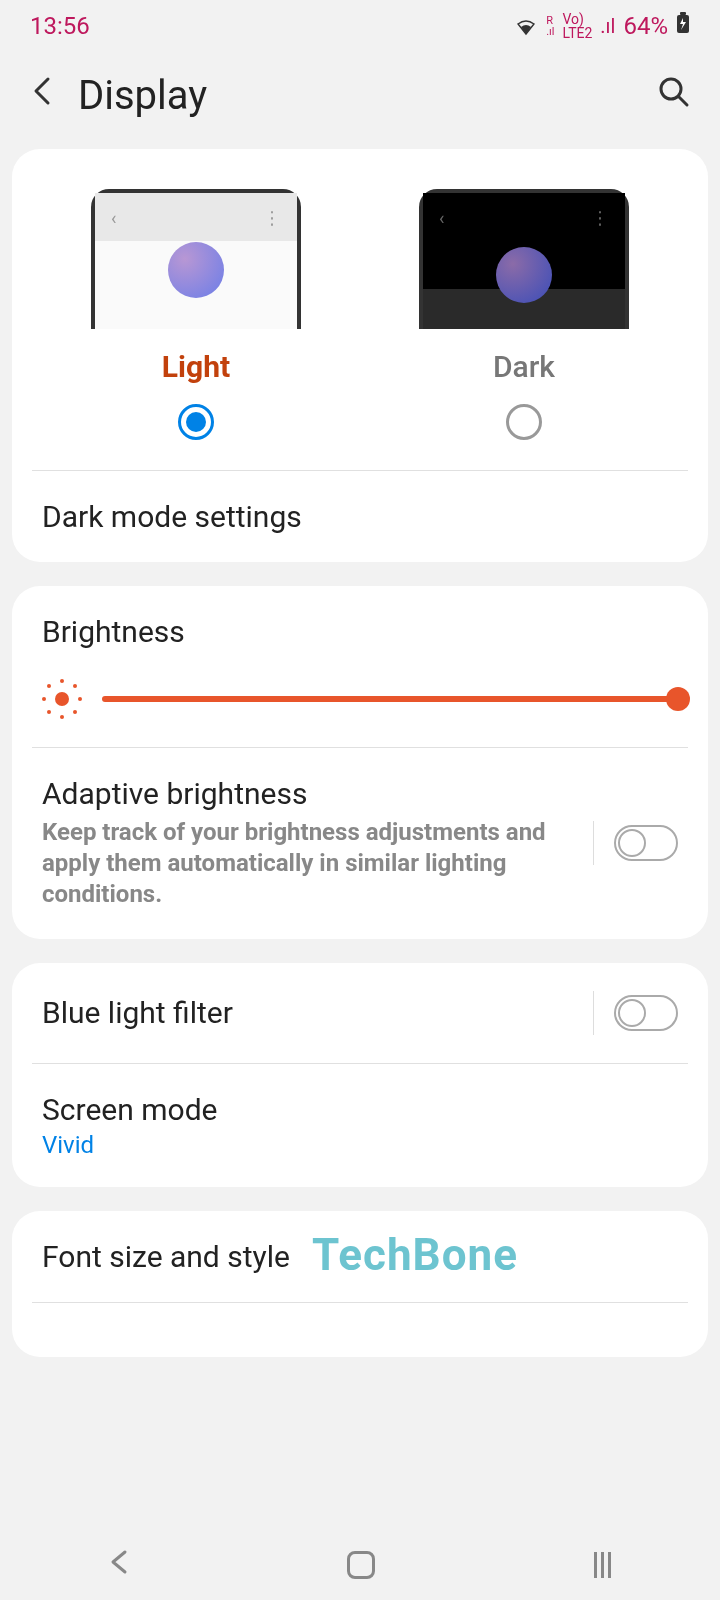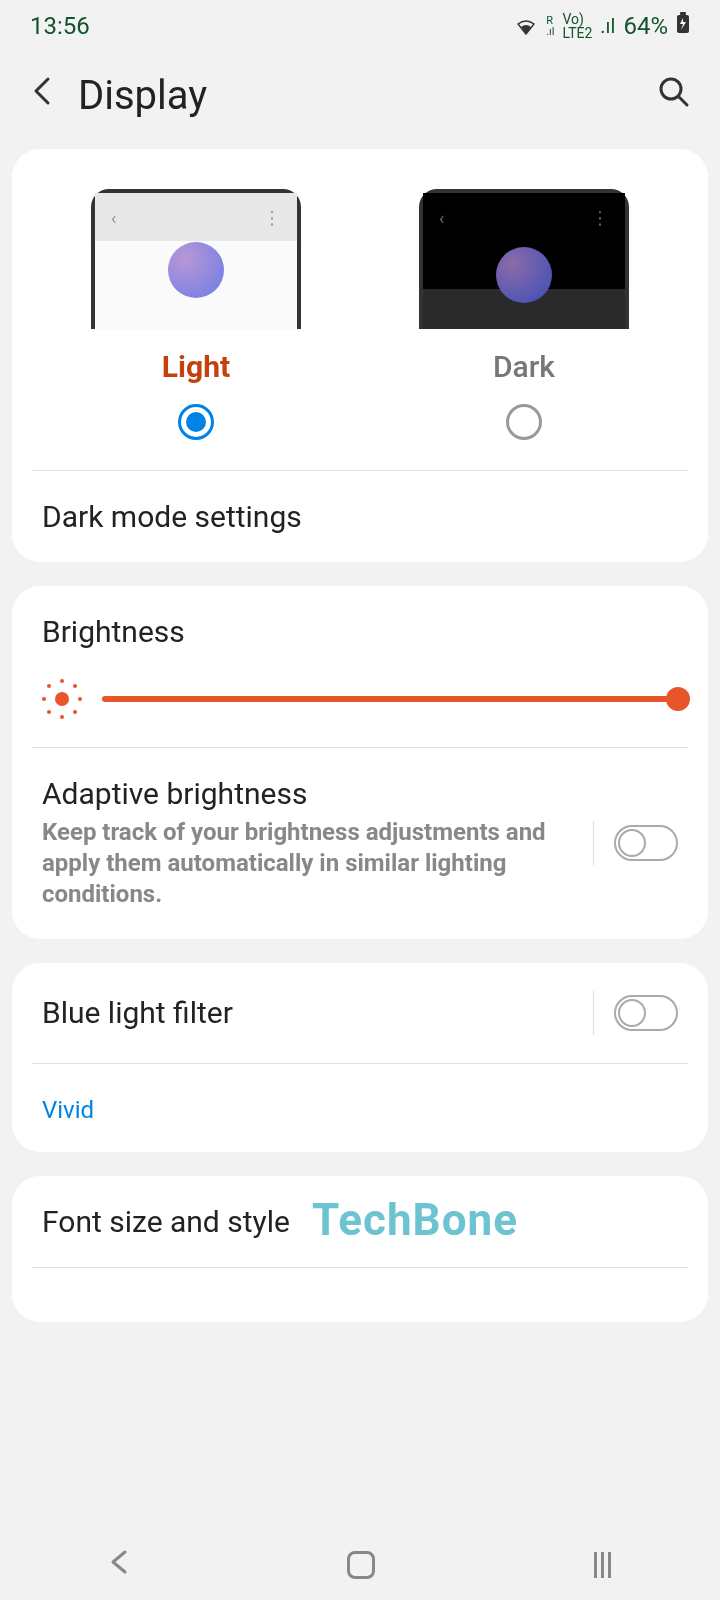--- a/index.html
+++ b/index.html
@@ -14,21 +14,21 @@
       background: #f2f2f2;
       position: relative;
       overflow: hidden;
     }
     .status-bar {
       display: flex;
       justify-content: space-between;
       align-items: center;
       padding: 12px 30px;
       font-size: 24px;
-      color: #14532d;
+      color: #be185d;
     }
     .status-right {
       display: flex;
       align-items: center;
       gap: 8px;
     }
     .status-icons {
       display: flex;
       align-items: center;
       gap: 4px;
@@ -422,20 +422,21 @@
     <div class="toggle-content">
       <div class="setting-title">Blue light filter</div>
     </div>
     <div class="toggle-divider"></div>
     <div class="toggle-switch">
       <div class="toggle-knob"></div>
     </div>
   </div>
   <div class="divider"></div>
   <div class="setting-row">
+    <div class="setting-title">Screen mode</div>
     <div class="setting-value">Vivid</div>
   </div>
 </div>
 
 <div class="card" style="position:relative;">
   <div class="setting-row">
     <div class="setting-title">Font size and style</div>
     <span class="watermark" style="position:absolute;left:300px;top:18px;">TechBone</span>
   </div>
   <div class="divider"></div>

